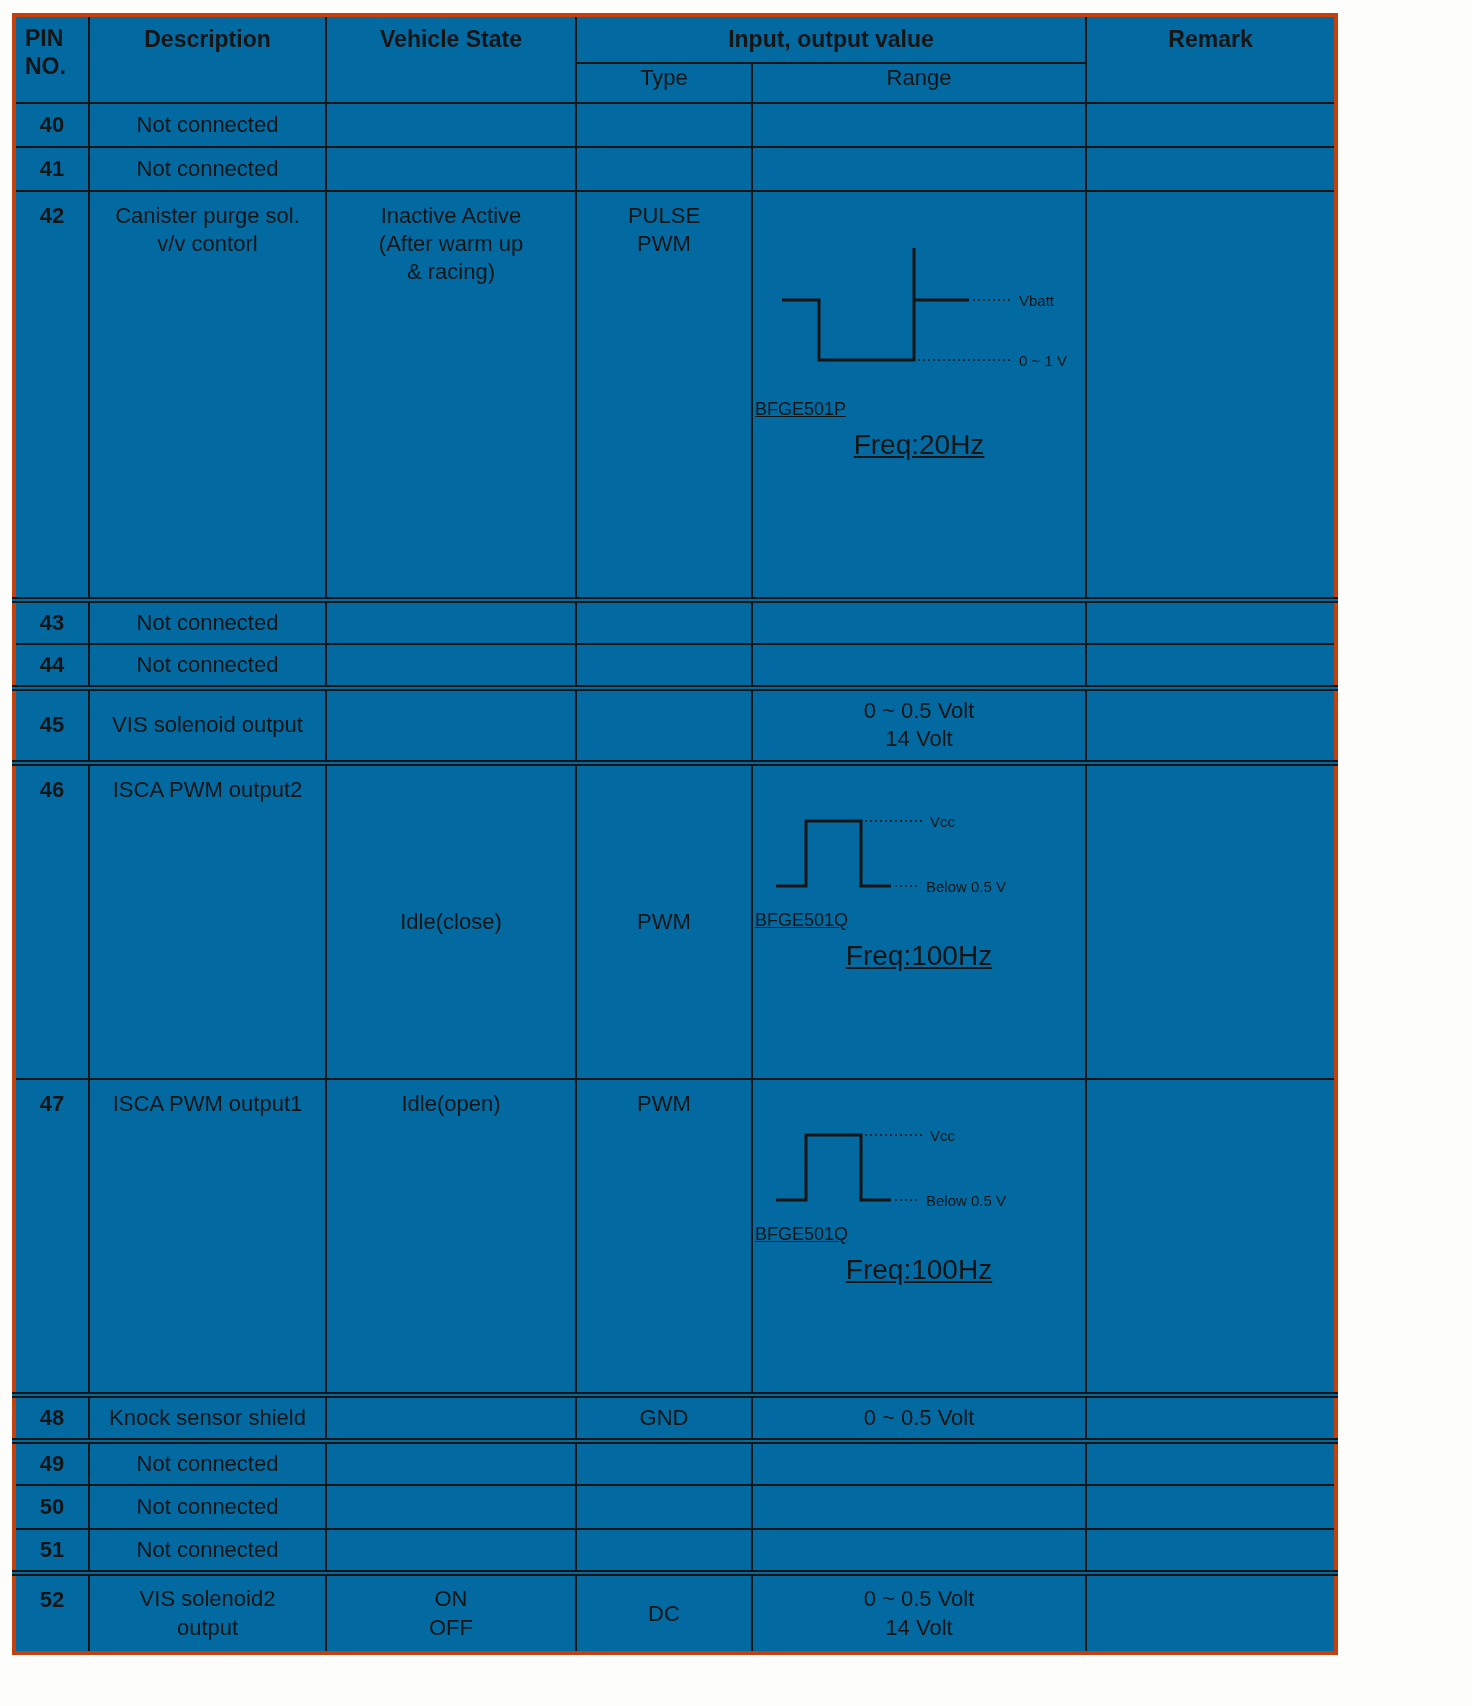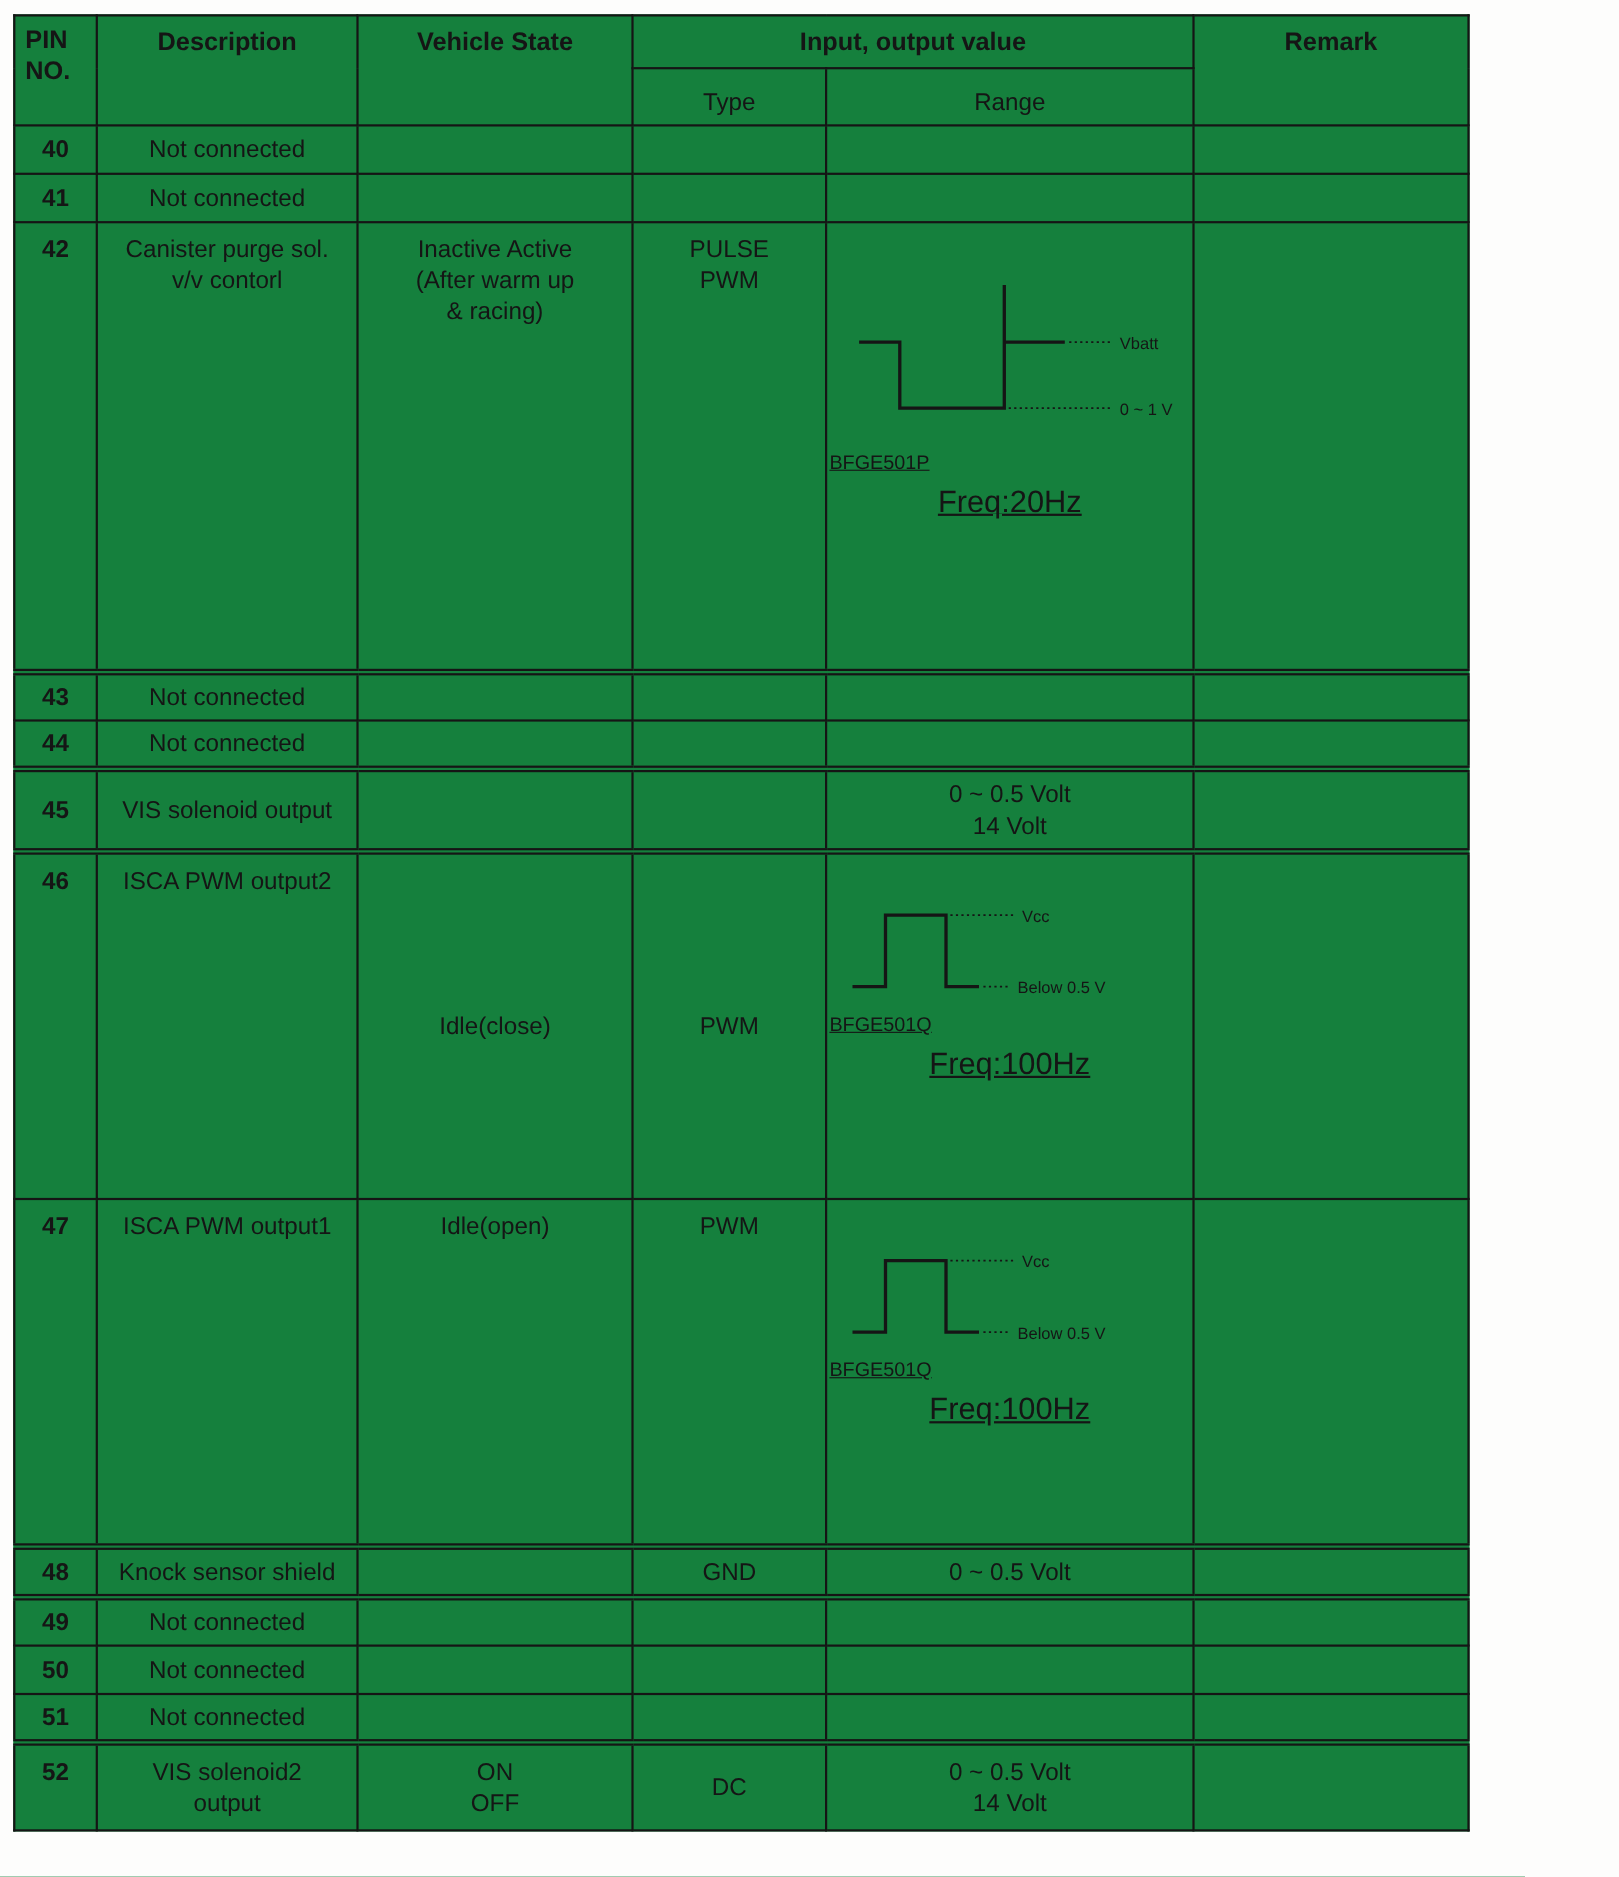--- a/index.html
+++ b/index.html
@@ -10,22 +10,22 @@
     background: #fdfdfc;
     font-family: "Liberation Sans", sans-serif;
     color: #151515;
   }
   .page { padding: 13px 0 0 12px; }
 
   table.pin-table {
     border-collapse: collapse;
     width: 1322px;
     table-layout: fixed;
-    border: 2px solid #c2410c;
-    background: #15803d;
+    border: 4px solid #c2410c;
+    background: #0369a1;
   }
   col.c-pin    { width: 75px; }
   col.c-desc   { width: 237px; }
   col.c-state  { width: 250px; }
   col.c-type   { width: 176px; }
   col.c-range  { width: 334px; }
   col.c-remark { width: 250px; }
 
   th, td {
     border: 2px solid #151515;
@@ -34,21 +34,21 @@
     line-height: 1.28;
     text-align: center;
     vertical-align: middle;
     white-space: pre-line;
     overflow: hidden;
   }
   thead th { font-weight: bold; font-size: 23px; vertical-align: top; padding-top: 8px; }
   thead th.pin-head { text-align: left; padding-left: 9px; line-height: 1.2; }
   tr.head1 { height: 48px; }
   tr.head2 { height: 40px; }
-  tr.head2 th { font-weight: normal; font-size: 22px; padding-top: 16px; }
+  tr.head2 th { font-weight: normal; font-size: 22px; padding-top: 0; }
 
   tr.h-s  { height: 44px; }
   tr.h-m  { height: 72px; }
   tr.r42  { height: 409px; }
   tr.r46  { height: 316px; }
   tr.r47  { height: 316px; }
   tr.r52  { height: 80px; }
 
   tr.sep td { border-top: 6px double #151515; }
 

